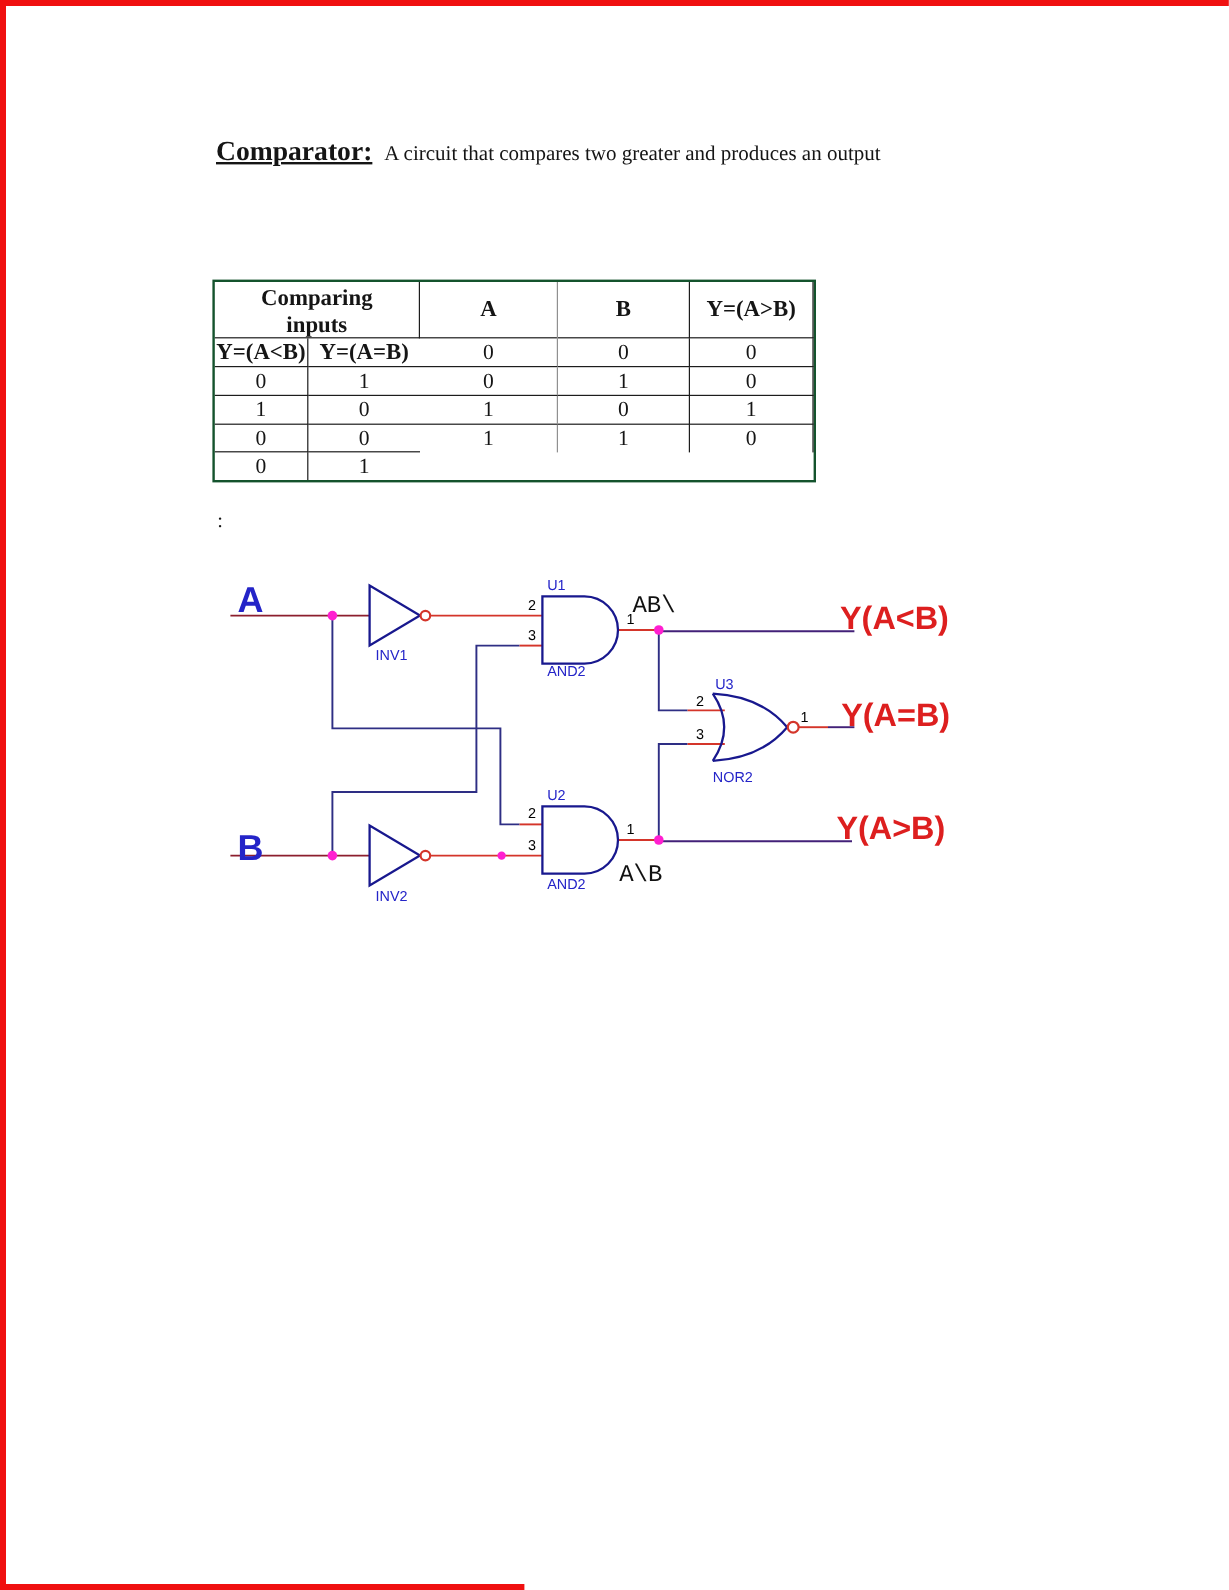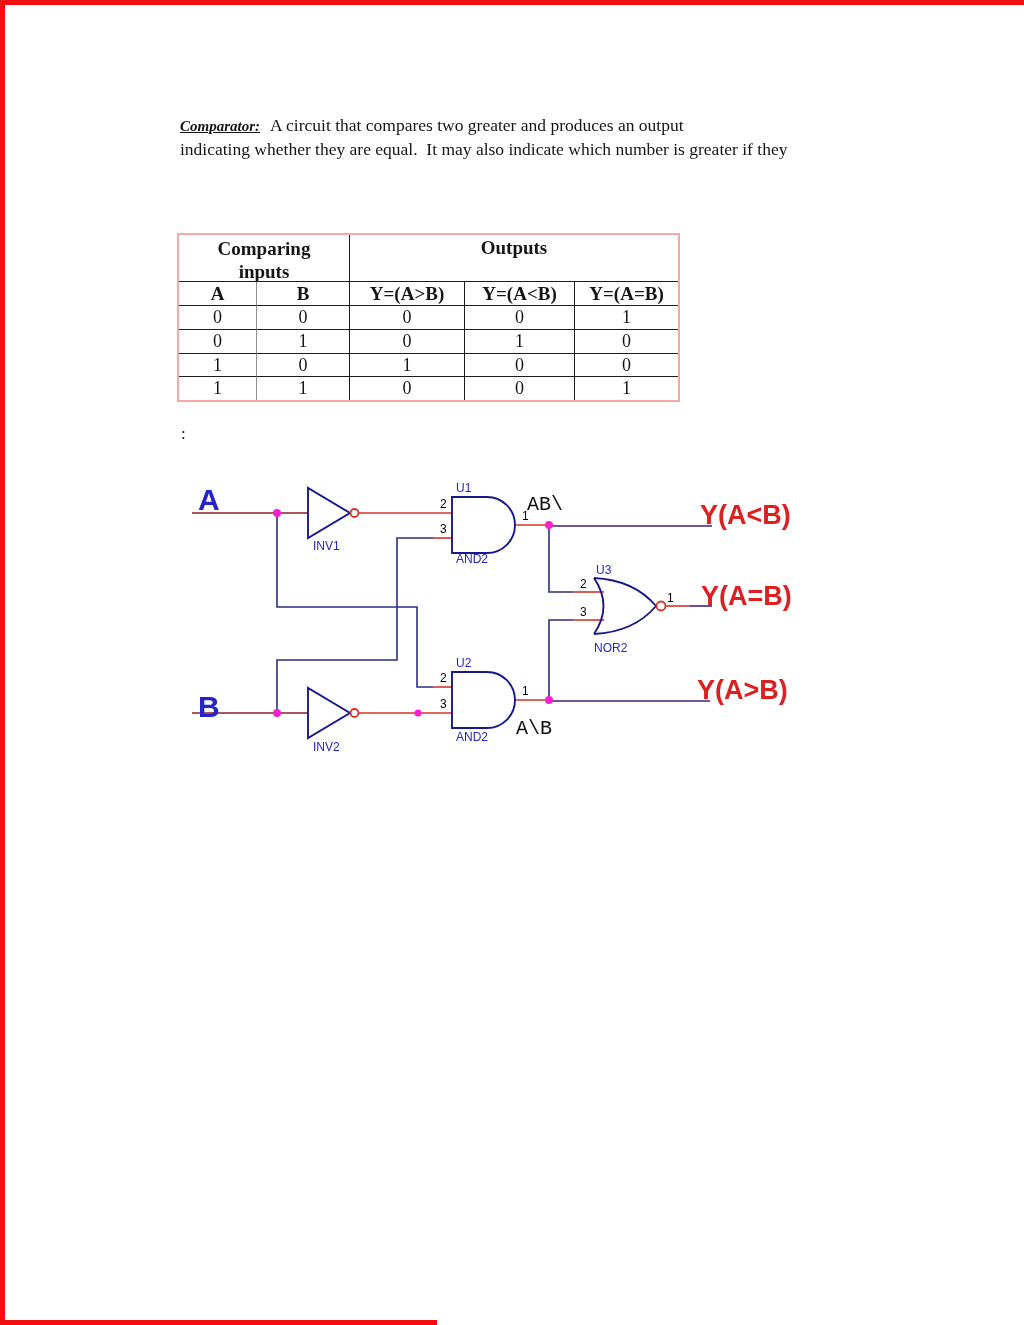--- a/index.html
+++ b/index.html
@@ -8,31 +8,31 @@
     background:#ffffff; font-family:"Liberation Serif", serif; color:#151515;
   }
   
   .edge-top    { position:absolute; left:0; top:0; width:1024px; height:5px; background:#f01010; }
   .edge-left   { position:absolute; left:0; top:0; width:5px; height:1325px; background:#f01010; }
   .edge-bottom { position:absolute; left:0; top:1320px; width:437px; height:5px; background:#f01010; }
 
   
   .intro { position:absolute; left:180px; top:114px; }
   .intro .line { white-space:pre; font-size:17.5px; line-height:23.4px; }
-  .intro .head { font-size:15px; font-weight:bold; text-decoration:underline;font-style:italic; }
+  .intro .head { font-size:23px; font-weight:bold; text-decoration:underline; }
   .intro .gap  { display:inline-block; width:10px; }
 
   
   .tt-title { position:absolute; left:180px; top:224px; font-size:19px; font-weight:bold; text-decoration:underline; white-space:pre;margin-top:12px; }
   .tt {
     position:absolute; left:177px; top:233px;
     display:grid;
     grid-template-columns:78px 93px 115px 110px 103px;
     grid-template-rows:47px 24px 24px 24px 23px 23px;
-    border:2px solid #fca5a5; background:#fff;
+    border:2px solid #14532d; background:#fff;
   }
   .tt .c { display:flex; align-items:center; justify-content:center;
            border-right:1.5px solid #1c1c1c; border-bottom:1.5px solid #1c1c1c;
            font-size:18px; overflow:hidden; }
   .tt .c.last  { border-right:none; }
   .tt .c.bot   { border-bottom:none; }
   .tt .c.gray  { border-right:1.5px solid #909090; }
   .tt .hdr     { font-weight:bold; font-size:19px; }
   .tt .grp     { align-items:flex-start; padding-top:2px; }
   .tt .span2   { grid-column:1 / span 2; }
@@ -58,31 +58,29 @@
 </style>
 </head>
 <body>
 
 <div class="edge-top"></div>
 <div class="edge-left"></div>
 <div class="edge-bottom"></div>
 
 <div class="intro">
   <div class="line"><span class="head">Comparator:</span><span class="gap"></span><span>A circuit that compares two greater and produces an output</span></div>
-  <div class="line">indicating whether they are equal.  It may also indicate which number is greater if they</div>
 </div>
 
 <div class="tt-title">Truth table:</div>
 
 <div class="tt">
 
   <div class="c hdr grp span2">
       <span class="wrapnarrow">Comparing inputs</span>
     </div>
-  <div class="c hdr grp span3 last">Outputs</div>
 
   <div class="c hdr gray">A</div>
   <div class="c hdr">B</div>
   <div class="c hdr">Y=(A&gt;B)</div>
   <div class="c hdr">Y=(A&lt;B)</div>
   <div class="c hdr last">Y=(A=B)</div>
 
   <div class="c gray">0</div>
   <div class="c">0</div>
   <div class="c">0</div>

